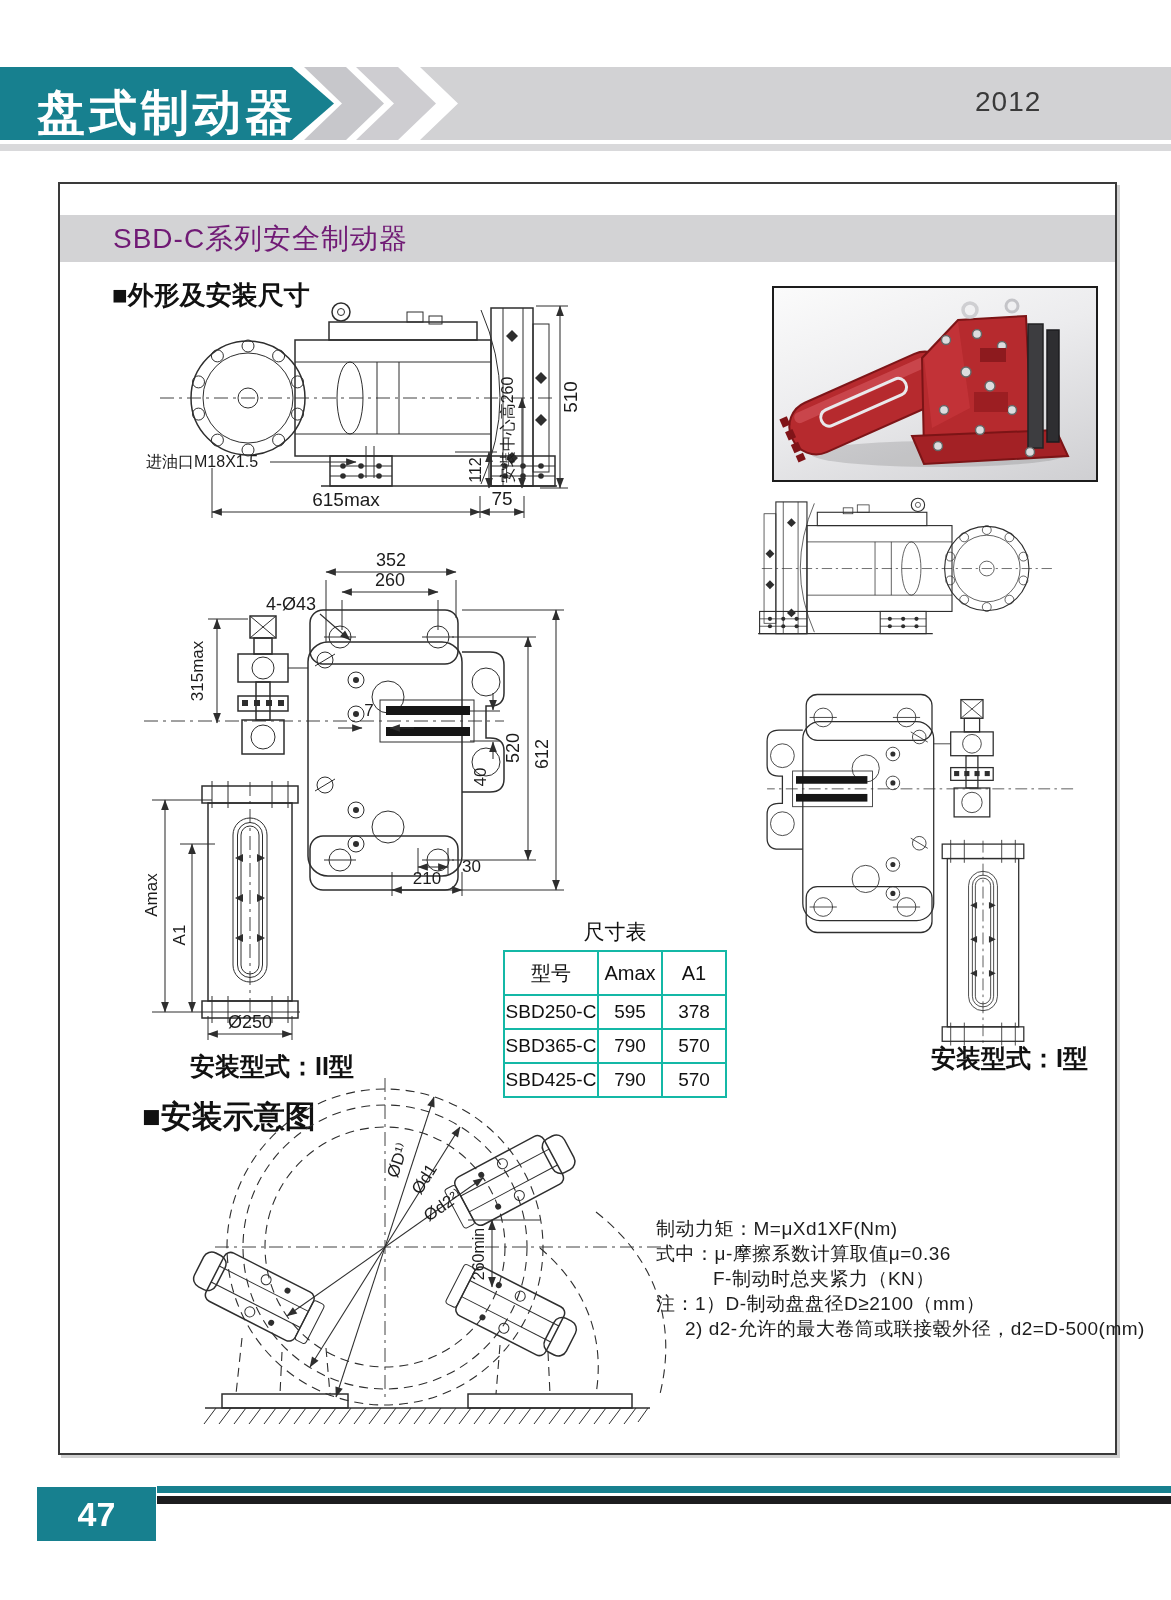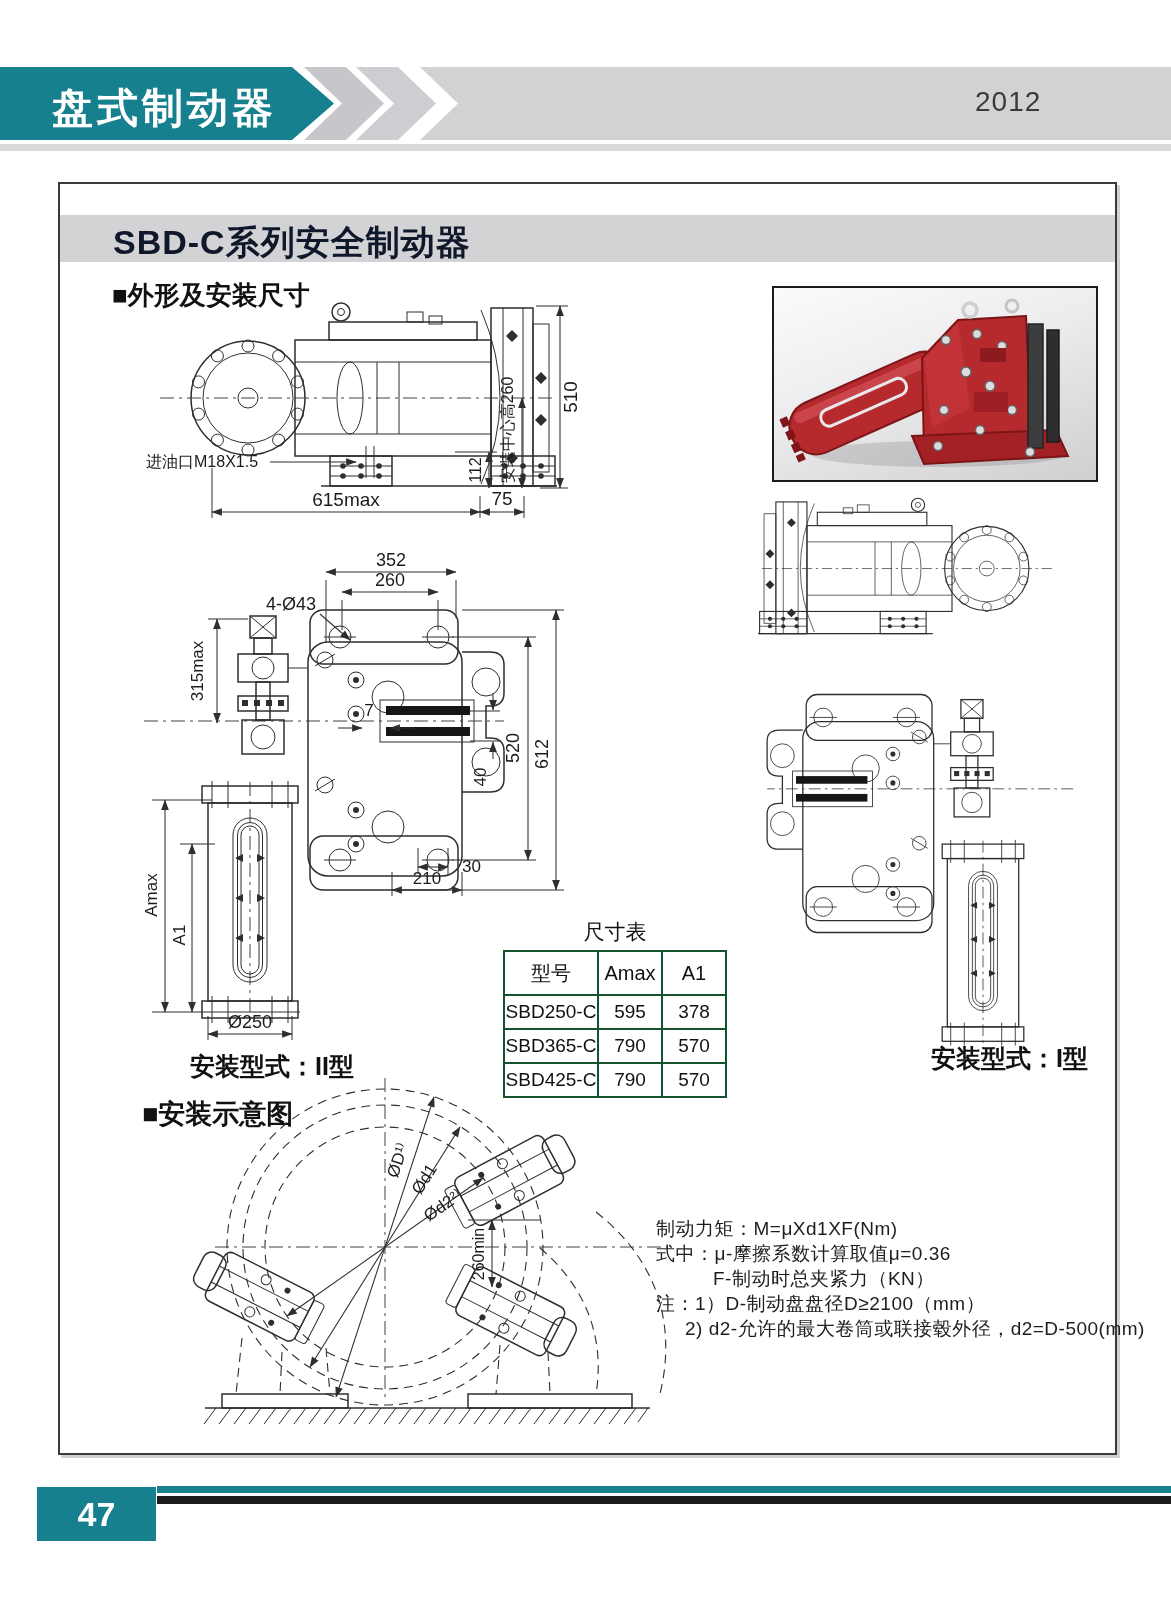--- a/index.html
+++ b/index.html
@@ -10,40 +10,40 @@
   }
   .abs{position:absolute;}
 
   
   #header-svg{left:0;top:67px;}
   .year-label{
     left:975px;top:86px;width:80px;height:36px;
     font-size:28px;font-weight:500;color:#3a3a3a;letter-spacing:1px;
   }
   .header-title{
-    left:52px;top:81px;width:260px;height:48px;
-    font-size:41px;font-weight:bold;color:#ffffff;letter-spacing:4px;
+    left:37px;top:81px;width:260px;height:48px;
+    font-size:48px;font-weight:bold;color:#ffffff;letter-spacing:4px;
   }
   .header-underline{left:0;top:144px;width:1171px;height:7px;background:#d9d9db;}
 
   
   .content-frame{
     left:58px;top:182px;width:1055px;height:1269px;
     border:2px solid #3a3a3a;background:#ffffff;
     box-shadow:3px 3px 0 rgba(0,0,0,0.18);
   }
   .title-bar{
     left:60px;top:215px;width:1055px;height:47px;background:#d3d3d5;
   }
   .page-title{
-    left:113px;top:220px;font-size:34px;font-weight:bold;color:#0f172a;letter-spacing:1px;
+    left:113px;top:220px;font-size:28px;font-weight:normal;color:#701a75;letter-spacing:1px;
   }
   .section-label{font-weight:bold;color:#111;}
   #section1{left:112px;top:278px;font-size:26px;}
-  #section2{left:142px;top:1096px;font-size:27px;}
+  #section2{left:142px;top:1096px;font-size:31px;}
   .caption{font-size:25px;font-weight:bold;color:#111;}
   #caption-type2{left:190px;top:1050px;}
   #caption-type1{left:884px;top:1042px;margin-left:47px;}
 
   
   .product-photo{
     left:772px;top:286px;width:322px;height:192px;
     border:2px solid #1c1c1c;
     background:linear-gradient(160deg,#fbfbfb 0%,#ececee 45%,#cfcfd2 100%);
   }
@@ -60,21 +60,21 @@
   text.dt{font-family:"Liberation Sans","DejaVu Sans",sans-serif;fill:#1c1c1c;}
   .s19{font-size:19px;} .s18{font-size:18px;} .s17{font-size:17px;} .s16{font-size:16px;}
 
   
   .table-title{left:503px;top:918px;width:224px;text-align:center;font-size:21px;color:#111;}
   table.size-table{
     left:503px;top:950px;border-collapse:collapse;table-layout:fixed;
     font-size:19px;color:#111;position:absolute;background:#fff;
   }
   table.size-table th,table.size-table td{
-    border:2px solid #14532d;text-align:center;padding:0;
+    border:2px solid #14b8a6;text-align:center;padding:0;
   }
   table.size-table th{height:42px;font-weight:normal;font-size:20px;}
   table.size-table td{height:32px;}
   .col-model{width:94px;} .col-amax{width:64px;} .col-a1{width:64px;}
 
   
   .notes{left:656px;top:1216px;width:460px;font-size:19px;color:#1d1d1d;}
   .note-line{white-space:nowrap;line-height:25px;letter-spacing:0.5px;}
   .ind1{padding-left:57px;} .ind2{padding-left:29px;}
 

